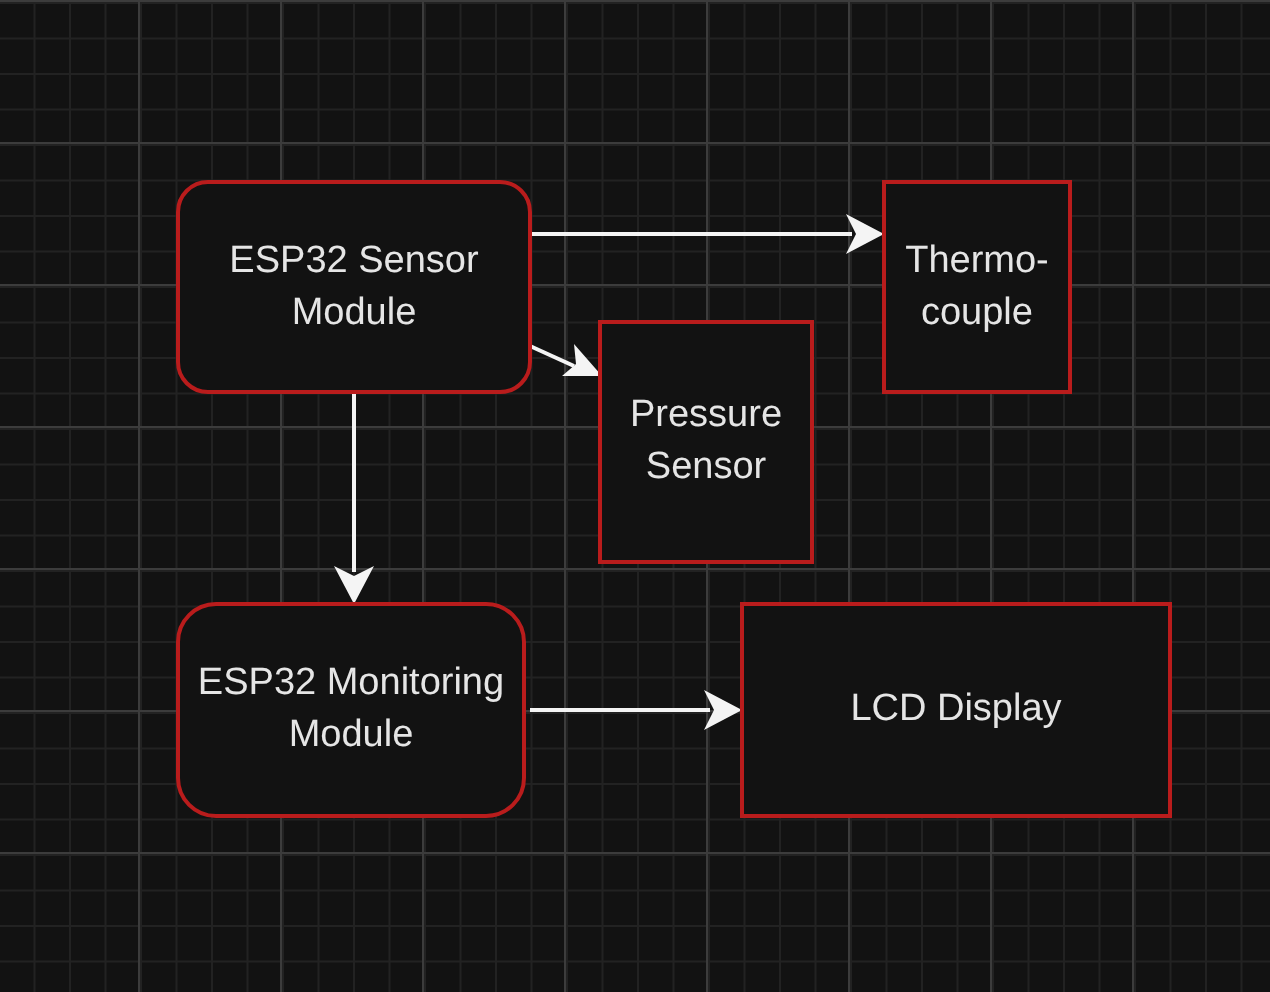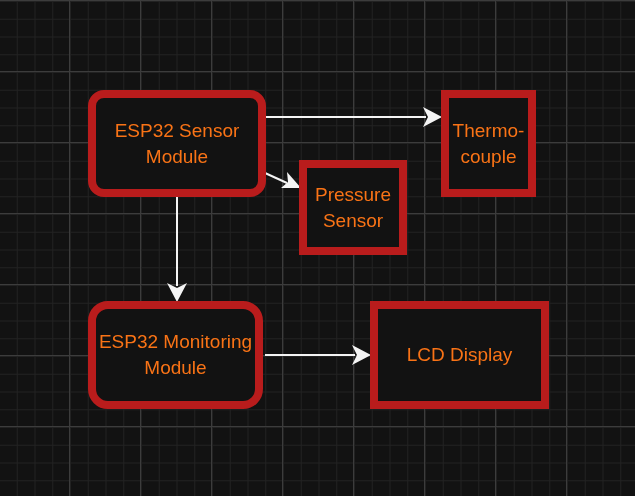--- a/index.html
+++ b/index.html
@@ -22,23 +22,23 @@
     background-image:
       linear-gradient(to right, #3c3c3c 1px, transparent 1px),
       linear-gradient(to bottom, #3c3c3c 1px, transparent 1px);
     background-size: 71px 71px;
     background-position: -2px 0px;
   }
   svg.edges { position: absolute; left: 0; top: 0; }
   .node {
     position: absolute;
     box-sizing: border-box;
-    border: 8px solid #b91c1c;
+    border: 2px solid #b91c1c;
     background: #121212;
-    color: #f97316;
+    color: #e5e5e5;
     display: flex; align-items: center; justify-content: center;
     text-align: center;
     font-size: 19px; line-height: 26px;
     white-space: pre-line;
   }
   .rounded { border-radius: 16px; }
 </style>
 </head>
 <body>
 
@@ -72,25 +72,25 @@
 <div class="node rounded" style="left:88px;top:90px;width:178px;height:107px;">
   <span>ESP32 Sensor
 Module</span>
 </div>
 
 <div class="node" style="left:441px;top:90px;width:95px;height:107px;">
   <span>Thermo-
 couple</span>
 </div>
 
-<div class="node" style="left:299px;top:160px;width:108px;height:95px;">
+<div class="node" style="left:299px;top:160px;width:108px;height:122px;">
   <span>Pressure
 Sensor</span>
 </div>
 
 <div class="node rounded" style="left:88px;top:301px;width:175px;height:108px;border-radius:20px;">
   <span>ESP32 Monitoring
 Module</span>
 </div>
 
-<div class="node" style="left:370px;top:301px;width:179px;height:108px;">
+<div class="node" style="left:370px;top:301px;width:216px;height:108px;">
   <span>LCD Display</span>
 </div>
 
 </body></html>

